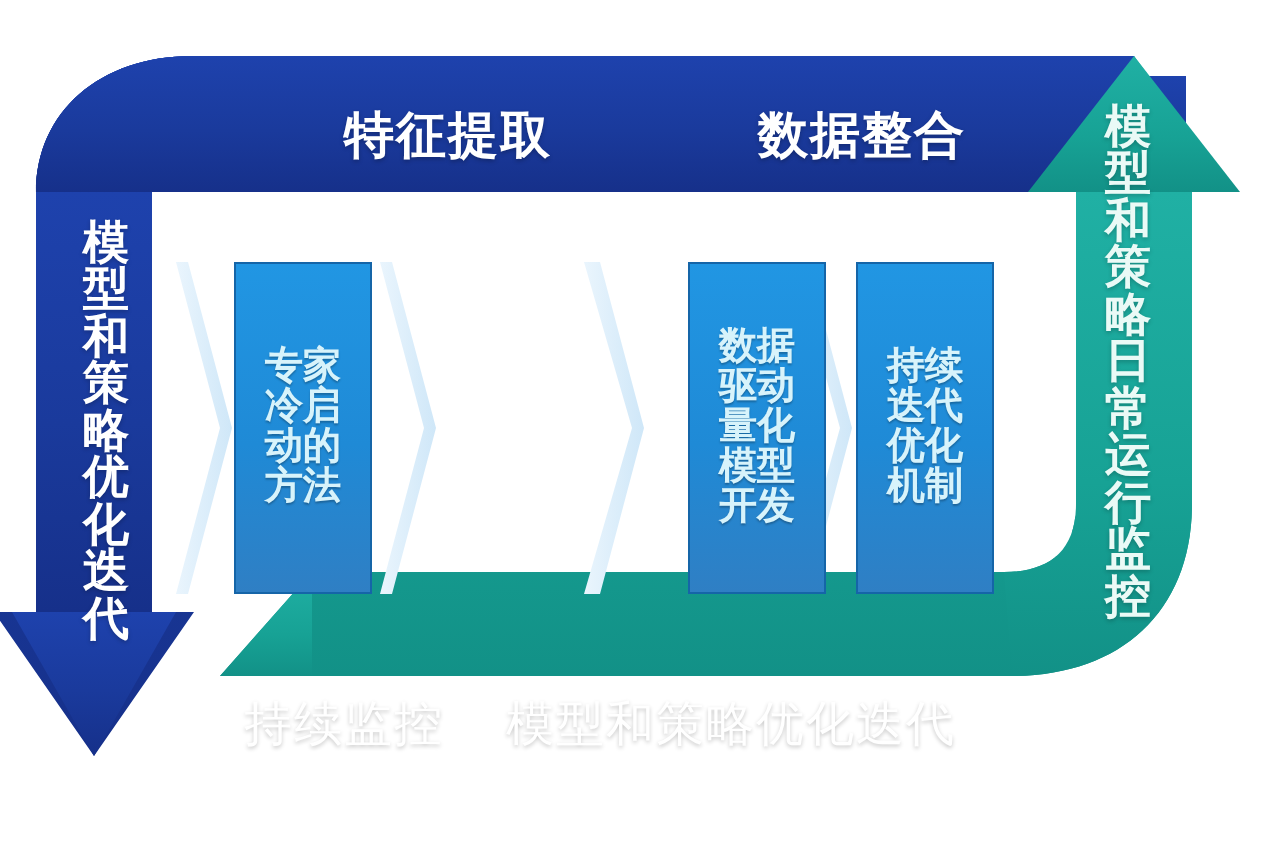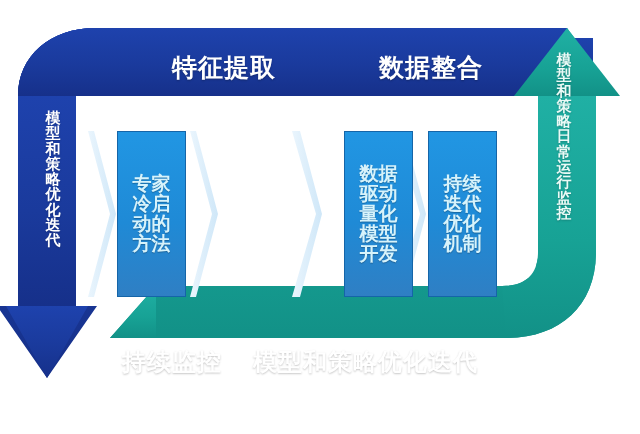--- a/index.html
+++ b/index.html
@@ -44,35 +44,35 @@
     white-space: nowrap;
     text-shadow: 0 1px 2px rgba(0,0,0,0.25);
   }
   #top-label-1 { left: 172px; top: 51px; }
   #top-label-2 { left: 347px; top: 51px; margin-left: 32px; }
 
   
   .bottom-label {
     position: absolute;
     color: #ffffff;
-    font-weight: bold;
+    font-weight: normal;
     font-size: 24px;
     letter-spacing: 1px;
     white-space: nowrap;
     text-shadow: 0 1px 2px rgba(0,0,0,0.22);
   }
   #bottom-label-1 { left: 122px; top: 346px; }
   #bottom-label-2 { left: 253px; top: 346px; }
 
   
   .vert-label {
     position: absolute;
     color: #ffffff;
     font-weight: bold;
-    font-size: 15px;
+    font-size: 23px;
     line-height: 1.02;
     width: 26px;
     text-align: center;
     word-break: break-all;
     text-shadow: 0 1px 2px rgba(0,0,0,0.22);
   }
   #left-arrow-label {
     left: 40px;
     top: 110px;
     color: #ffffff;

